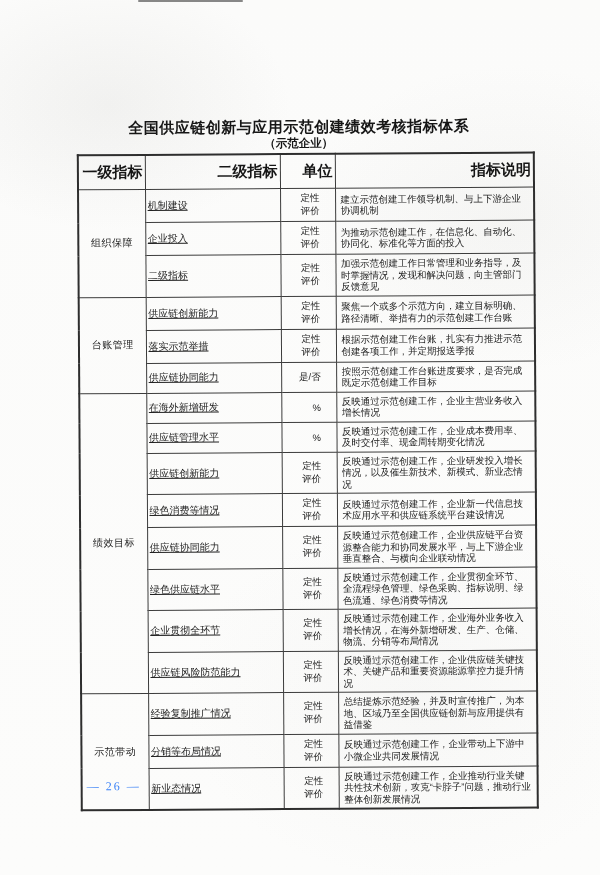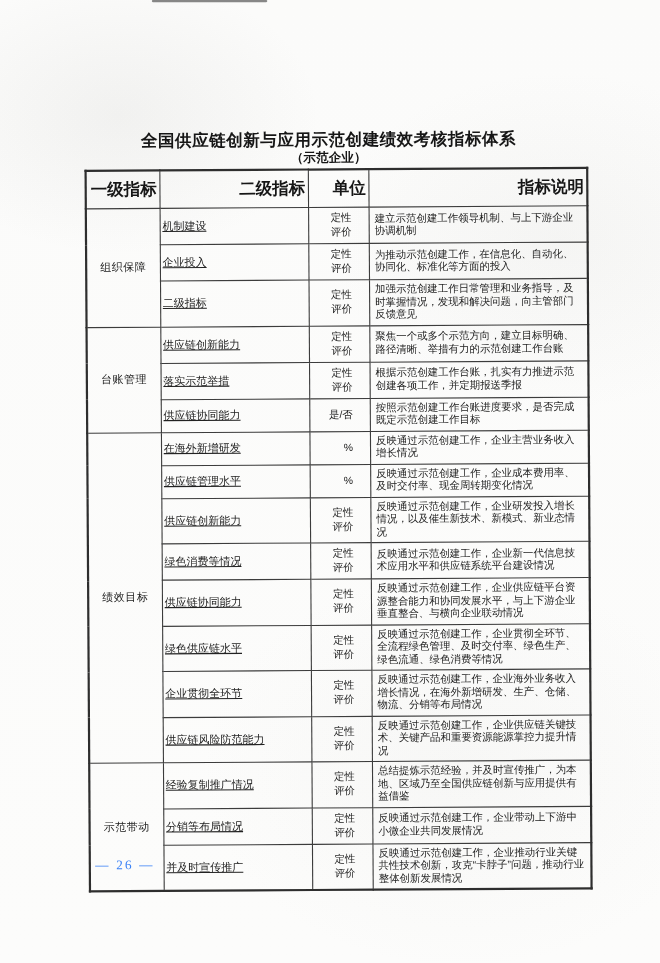--- a/index.html
+++ b/index.html
@@ -207,21 +207,21 @@
           <td class="col-desc">反映通过示范创建工作，企业新一代信息技术应用水平和供应链系统平台建设情况</td>
         </tr>
         <tr>
           <td class="col-l2">供应链协同能力</td>
           <td class="col-unit">定性评价</td>
           <td class="col-desc">反映通过示范创建工作，企业供应链平台资源整合能力和协同发展水平，与上下游企业垂直整合、与横向企业联动情况</td>
         </tr>
         <tr>
           <td class="col-l2">绿色供应链水平</td>
           <td class="col-unit">定性评价</td>
-          <td class="col-desc">反映通过示范创建工作，企业贯彻全环节、全流程绿色管理、及时交付率、绿色生产、绿色流通、绿色消费等情况</td>
+          <td class="col-desc">反映通过示范创建工作，企业贯彻全环节、全流程绿色管理、绿色采购、指标说明、绿色流通、绿色消费等情况</td>
         </tr>
         <tr>
           <td class="col-l2">企业贯彻全环节</td>
           <td class="col-unit">定性评价</td>
           <td class="col-desc">反映通过示范创建工作，企业海外业务收入增长情况，在海外新增研发、生产、仓储、物流、分销等布局情况</td>
         </tr>
         <tr>
           <td class="col-l2">供应链风险防范能力</td>
           <td class="col-unit">定性评价</td>
           <td class="col-desc">反映通过示范创建工作，企业供应链关键技术、关键产品和重要资源能源掌控力提升情况</td>
@@ -231,21 +231,21 @@
           <td class="col-l2">经验复制推广情况</td>
           <td class="col-unit">定性评价</td>
           <td class="col-desc">总结提炼示范经验，并及时宣传推广，为本地、区域乃至全国供应链创新与应用提供有益借鉴</td>
         </tr>
         <tr>
           <td class="col-l2">分销等布局情况</td>
           <td class="col-unit">定性评价</td>
           <td class="col-desc">反映通过示范创建工作，企业带动上下游中小微企业共同发展情况</td>
         </tr>
         <tr>
-          <td class="col-l2">并及时宣传推广</td>
+          <td class="col-l2">新业态情况</td>
           <td class="col-unit">定性评价</td>
           <td class="col-desc">反映通过示范创建工作，企业推动行业关键共性技术创新，攻克“卡脖子”问题，推动行业整体创新发展情况</td>
         </tr>
       </tbody>
   </table>
 
   <div class="page-number">— 26 —</div>
 
 </div>
 

